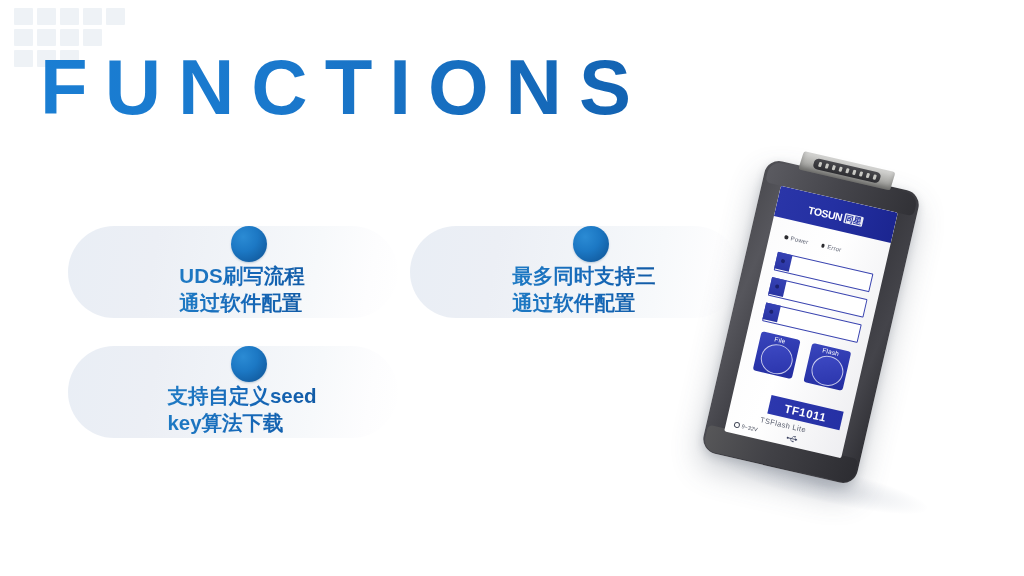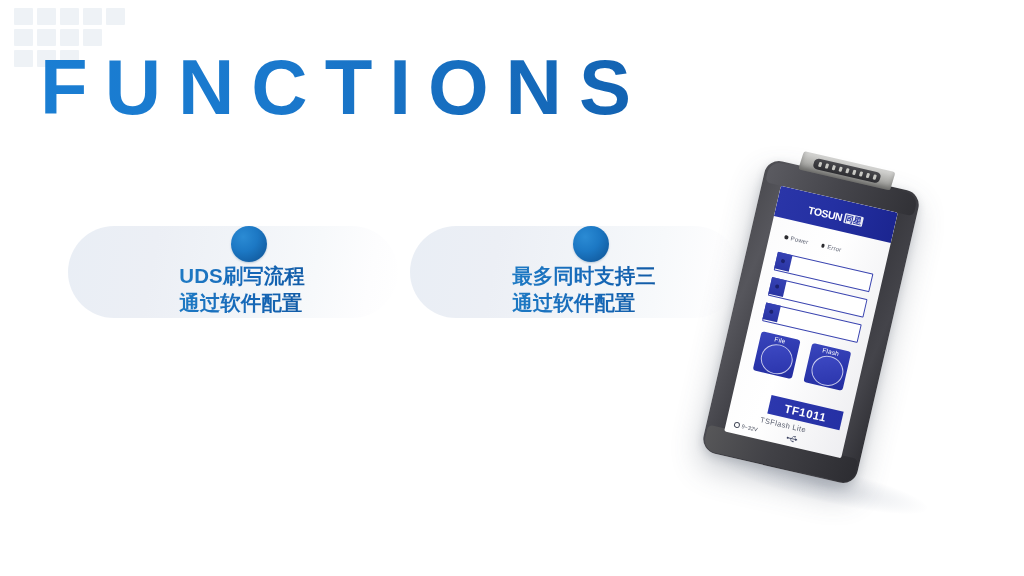--- a/index.html
+++ b/index.html
@@ -402,20 +402,27 @@
   </div>
 
   <div class="card col-b row-1">
     <div class="bullet"></div>
     <div class="card-text">
       <span class="line">最多同时支持三</span>
       <span class="line">通过软件配置</span>
     </div>
   </div>
 
+  <div class="card col-a row-2">
+    <div class="bullet"></div>
+    <div class="card-text">
+      <span class="line">支持自定义seed</span>
+      <span class="line">key算法下载</span>
+    </div>
+  </div>
 
 
   <div id="device-wrap">
     <div id="device-shadow"></div>
     <div id="device">
 
       <div id="shell"></div>
 
       <div id="db9">
         <div class="dsub">

